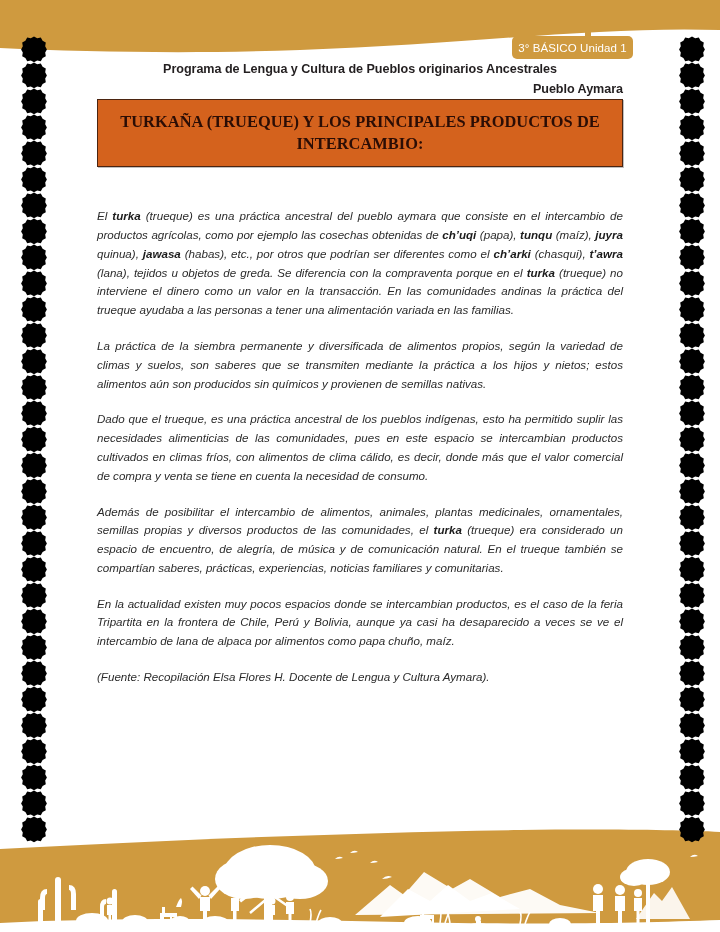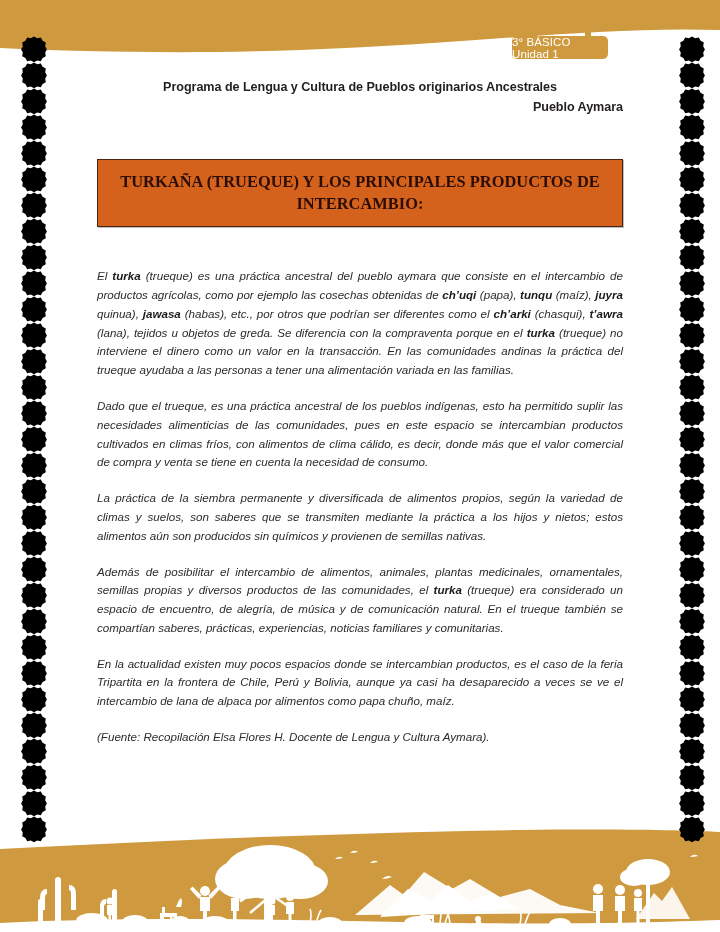--- a/index.html
+++ b/index.html
@@ -32,21 +32,21 @@
     height: 62px;
     overflow: hidden;
   }
   .header-band svg { display: block; }
 
   
   .unit-badge {
     position: absolute;
     left: 512px;
     top: 36px;
-    width: 96px;
+    width: 121px;
     height: 23px;
     background: #cf9a3f;
     border-radius: 5px;
     color: #ffffff;
     font-size: 11.5px;
     font-weight: 400;
     letter-spacing: .1px;
     display: flex;
     align-items: center;
     justify-content: center;
@@ -72,38 +72,37 @@
     z-index: 3;
   }
   .side-border.left  { left: 21px; }
   .side-border.right { left: 679px; }
   .motif-col { display: block; }
 
   
   .content {
     position: absolute;
     left: 97px;
-    top: 78px;
+    top: 60px;
     width: 526px;
     z-index: 4;
   }
 
   .doc-title {
     text-align: center;
     font-size: 12.6px;
     font-weight: bold;
     line-height: 1.55;
     color: #231f20;
     margin: 0 0 0 0;
     letter-spacing: -0.05px;
   }
   .doc-title .line2 { display: block; text-align: right; }
 
   .title-banner {
-    margin-top: 42px;
     background: #d4621d;
     border: 1px solid #4b2410;
     box-shadow: 1px 1px 0 rgba(0,0,0,.25);
     padding: 11px 12px 12px 12px;
     text-align: center;
     font-family: "Liberation Serif", serif;
     font-weight: bold;
     font-size: 16.4px;
     line-height: 1.32;
     color: #2b0d05;
@@ -403,23 +402,23 @@
       <span>Programa de Lengua y Cultura de Pueblos originarios Ancestrales</span>
       <span class="line2">Pueblo Aymara</span>
     </div>
 
     <div class="title-banner">TURKAÑA (TRUEQUE) Y LOS PRINCIPALES PRODUCTOS DE INTERCAMBIO:</div>
 
     <div class="body-text">
 
       <p><span>El </span><b>turka</b><span> (trueque) es una práctica ancestral del pueblo aymara que consiste en el intercambio de productos agrícolas, como por ejemplo las cosechas obtenidas de </span><b>ch’uqi</b><span> (papa), </span><b>tunqu</b><span> (maíz), </span><b>juyra</b><span> quinua), </span><b>jawasa</b><span> (habas), etc., por otros que podrían ser diferentes como el </span><b>ch’arki</b><span> (chasqui), </span><b>t’awra</b><span> (lana), tejidos u objetos de greda. Se diferencia con la compraventa porque en el </span><b>turka</b><span> (trueque) no interviene el dinero como un valor en la transacción. En las comunidades andinas la práctica del trueque ayudaba a las personas a tener una alimentación variada en las familias.</span></p>
 
+      <p>La práctica de la siembra permanente y diversificada de alimentos propios, según la variedad de climas y suelos, son saberes que se transmiten mediante la práctica a los hijos y nietos; estos alimentos aún son producidos sin químicos y provienen de semillas nativas.</p>
+
       <p>Dado que el trueque, es una práctica ancestral de los pueblos indígenas, esto ha permitido suplir las necesidades alimenticias de las comunidades, pues en este espacio se intercambian productos cultivados en climas fríos, con alimentos de clima cálido, es decir, donde más que el valor comercial de compra y venta se tiene en cuenta la necesidad de consumo.</p>
-
-      <p>La práctica de la siembra permanente y diversificada de alimentos propios, según la variedad de climas y suelos, son saberes que se transmiten mediante la práctica a los hijos y nietos; estos alimentos aún son producidos sin químicos y provienen de semillas nativas.</p>
 
       <p><span>Además de posibilitar el intercambio de alimentos, animales, plantas medicinales, ornamentales, semillas propias y diversos productos de las comunidades, el </span><b>turka</b><span> (trueque) era considerado un espacio de encuentro, de alegría, de música y de comunicación natural. En el trueque también se compartían saberes, prácticas, experiencias, noticias familiares y comunitarias.</span></p>
 
       <p>En la actualidad existen muy pocos espacios donde se intercambian productos, es el caso de la feria Tripartita en la frontera de Chile, Perú y Bolivia, aunque ya casi ha desaparecido a veces se ve el intercambio de lana de alpaca por alimentos como papa chuño, maíz.</p>
 
       <p class="source-line">(Fuente: Recopilación Elsa Flores H. Docente de Lengua y Cultura Aymara).</p>
 
     </div>
   </div>
 

